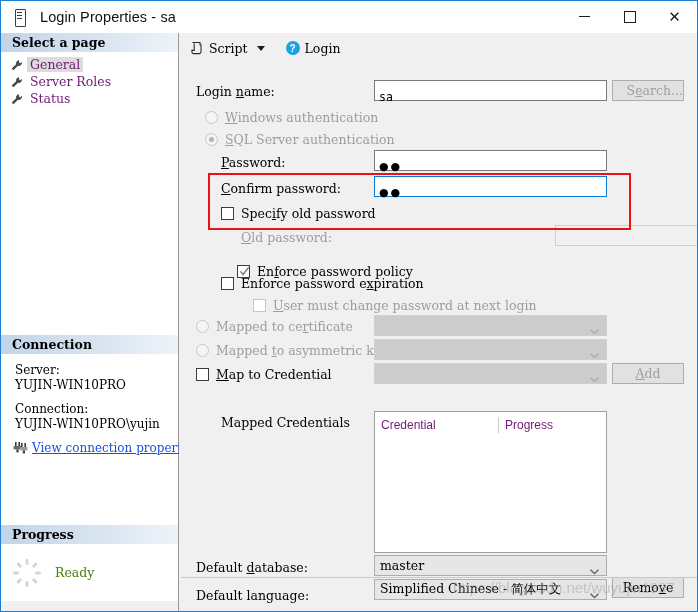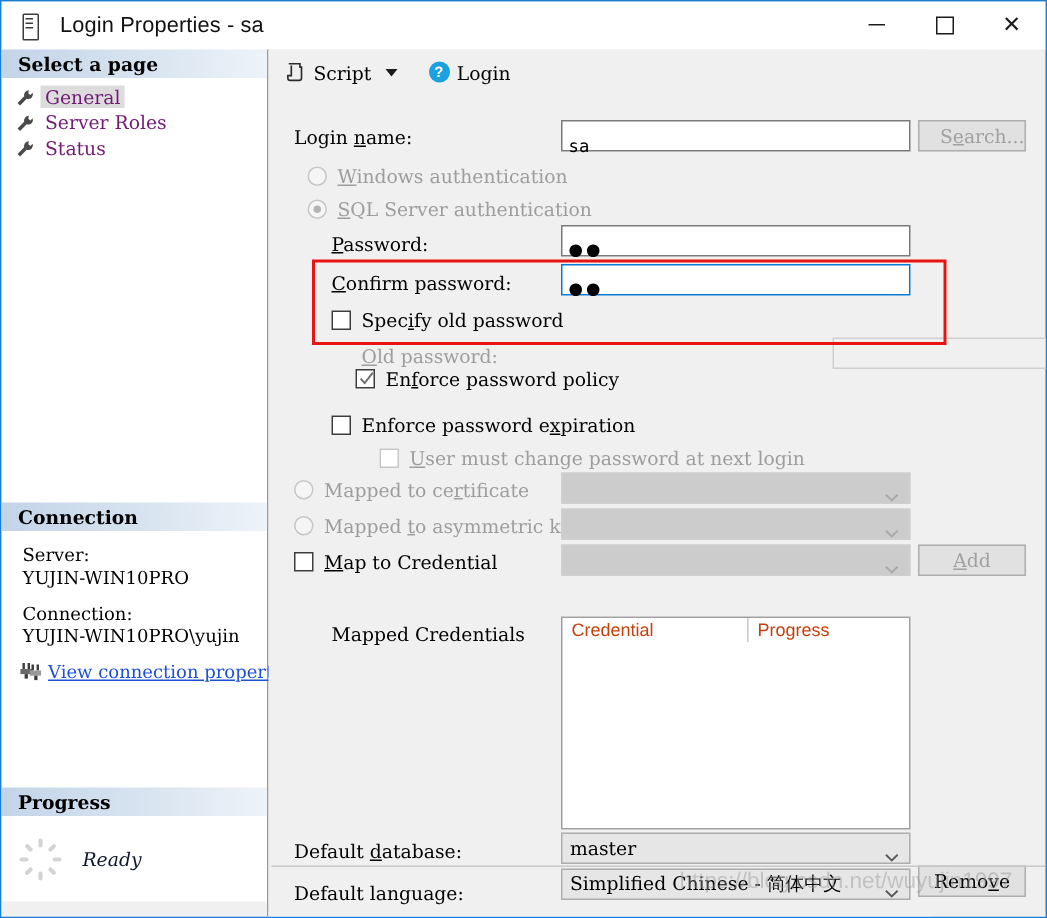--- a/index.html
+++ b/index.html
@@ -180,22 +180,21 @@
   }
   #spinner {
     width: 32px; height: 32px;
     margin-left: 10px;
     flex: 0 0 auto;
   }
   #progress-text {
     margin-left: 12px;
     font-size: 12.5px;
     font-family: "DejaVu Serif", serif;
-    color: #0f172a;
-    font-style: italic;
+    color: #4d7c0f;
   }
   #left-bottom-fill {
     position: absolute;
     left: 0; top: 568px;
     width: 177px; height: 10px;
     background: #f0f0f0;
   }
 
   
   #right-pane {
@@ -362,24 +361,24 @@
     position: absolute;
     left: 195px; top: 348px;
     width: 233px; height: 142px;
     background: #ffffff;
     border: 1px solid #a0a0a0;
     box-sizing: border-box;
   }
   #cred-header {
     height: 21px;
     display: flex;
-    align-items: flex-start;
+    align-items: flex-end;
     font-family: "Liberation Sans", sans-serif;
     font-size: 12px;
-    color: #c2410c;
+    color: #701a75;
   }
   #cred-header .col {
     padding-left: 6px;
     height: 16px;
     display: flex;
     align-items: center;
   }
   #cred-header .col1 { width: 117px; }
   #cred-header .col2 { border-left: 1px solid #c8c8c8; flex: 1; }
 
@@ -578,21 +577,21 @@
           <span class="flabel">Spec<u>i</u>fy old password</span>
         </div>
 
         <div class="frow" style="left:62px; top:163px;">
           <span class="flabel dim"><u>O</u>ld password:</span>
         </div>
         <div class="tbox disabled" style="position:absolute; left:376px; top:162px; width:233px;">
           <span></span>
         </div>
 
-        <div class="frow" style="left:42px; top:178px;padding-left:16px;">
+        <div class="frow" style="left:42px; top:197px;padding-left:16px;">
           <span class="cbox">
             <svg width="11" height="11" viewBox="0 0 11 11">
                 <path d="M1.4 5.4 L4.1 8.4 L9.6 1.4" fill="none" stroke="#6b6b6b" stroke-width="1.3"></path>
               </svg>
           </span>
           <span class="flabel">En<u>f</u>orce password policy</span>
         </div>
 
         <div class="frow" style="left:42px; top:209px;">
           <span class="cbox"></span>

